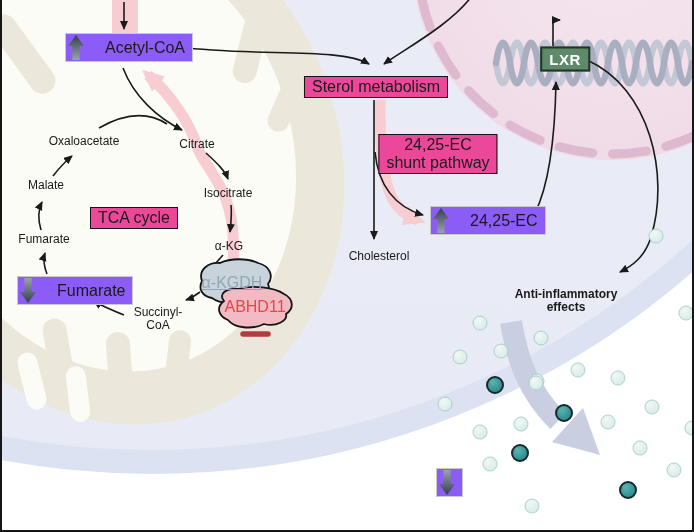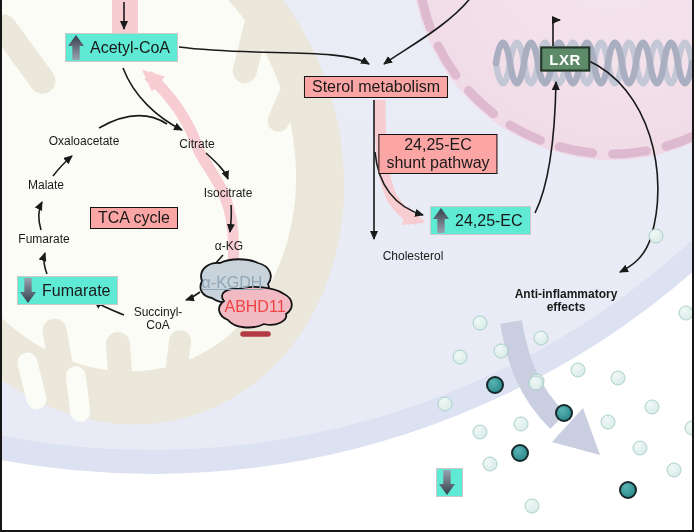--- a/index.html
+++ b/index.html
@@ -4,23 +4,23 @@
 <style>
   html,body{margin:0;padding:0;background:#fff;}
   .stage{
     position:relative;width:694px;height:532px;overflow:hidden;
     box-sizing:border-box;border:2px solid #161616;border-top:none;
     font-family:"Liberation Sans", sans-serif;color:#1a1a1a;background:#fff;
   }
   .stage svg.bg{position:absolute;left:0;top:0;}
   .lbl{position:absolute;transform:translate(-50%,-50%);white-space:nowrap;
        font-size:12px;line-height:1.12;text-align:center;z-index:5;}
-  .wbox{position:absolute;display:flex;align-items:center;gap:6px;background:#5eead4;
+  .wbox{position:absolute;display:flex;align-items:center;gap:21px;background:#8b5cf6;
         border:1px solid #c9c9c9;padding:1px 7px 1px 2px;font-size:16px;z-index:5;}
-  .bbox{position:absolute;transform:translate(-50%,-50%);background:#fca5a5;
+  .bbox{position:absolute;transform:translate(-50%,-50%);background:#ec4899;
         border:1.5px solid #141414;padding:1px 7px;font-size:16px;text-align:center;z-index:5;}
   .barrow{width:16px;height:25px;flex:0 0 auto;}
   .barrow.up{clip-path:polygon(50% 0,100% 44%,73% 44%,73% 100%,27% 100%,27% 44%,0 44%);
              background:linear-gradient(#353f4b,#99a2af);}
   .barrow.down{clip-path:polygon(50% 100%,100% 56%,73% 56%,73% 0,27% 0,27% 56%,0 56%);
              background:linear-gradient(#99a2af,#353f4b);}
   .lxr{position:absolute;transform:translate(-50%,-50%);background:#5d8a68;
        border:2px solid #243528;color:#fff;font-weight:bold;font-size:15px;
        padding:2px 7px;z-index:6;letter-spacing:.5px;}
   .enzyme-lbl{position:absolute;transform:translate(-50%,-50%);font-size:16px;z-index:6;white-space:nowrap;}
@@ -164,21 +164,21 @@
   <div class="enzyme-lbl akgdh-txt" style="left:230px;top:283px;text-decoration:underline;">α-KGDH</div>
   <div class="enzyme-lbl abhd11-txt" style="left:253px;top:307px;">ABHD11</div>
 
   <div class="bbox" style="left:374px;top:87px;">Sterol metabolism</div>
 
   <div class="bbox two-line" style="left:436px;top:154px;">
     <span>24,25-EC</span>
     <span>shunt pathway</span>
   </div>
 
-  <div class="lbl" style="left:377px;top:257px;margin-left:34px;">Cholesterol</div>
+  <div class="lbl" style="left:377px;top:257px;">Cholesterol</div>
 
   <div class="wbox" style="left:428px;top:206px;">
     <div class="barrow up"></div>
     <span>24,25-EC</span>
   </div>
 
   <div class="lxr" style="left:563px;top:59px;">LXR</div>
 
   <div class="lbl two-line" style="left:564px;top:301px;font-weight:bold;">
     <span>Anti-inflammatory</span>

